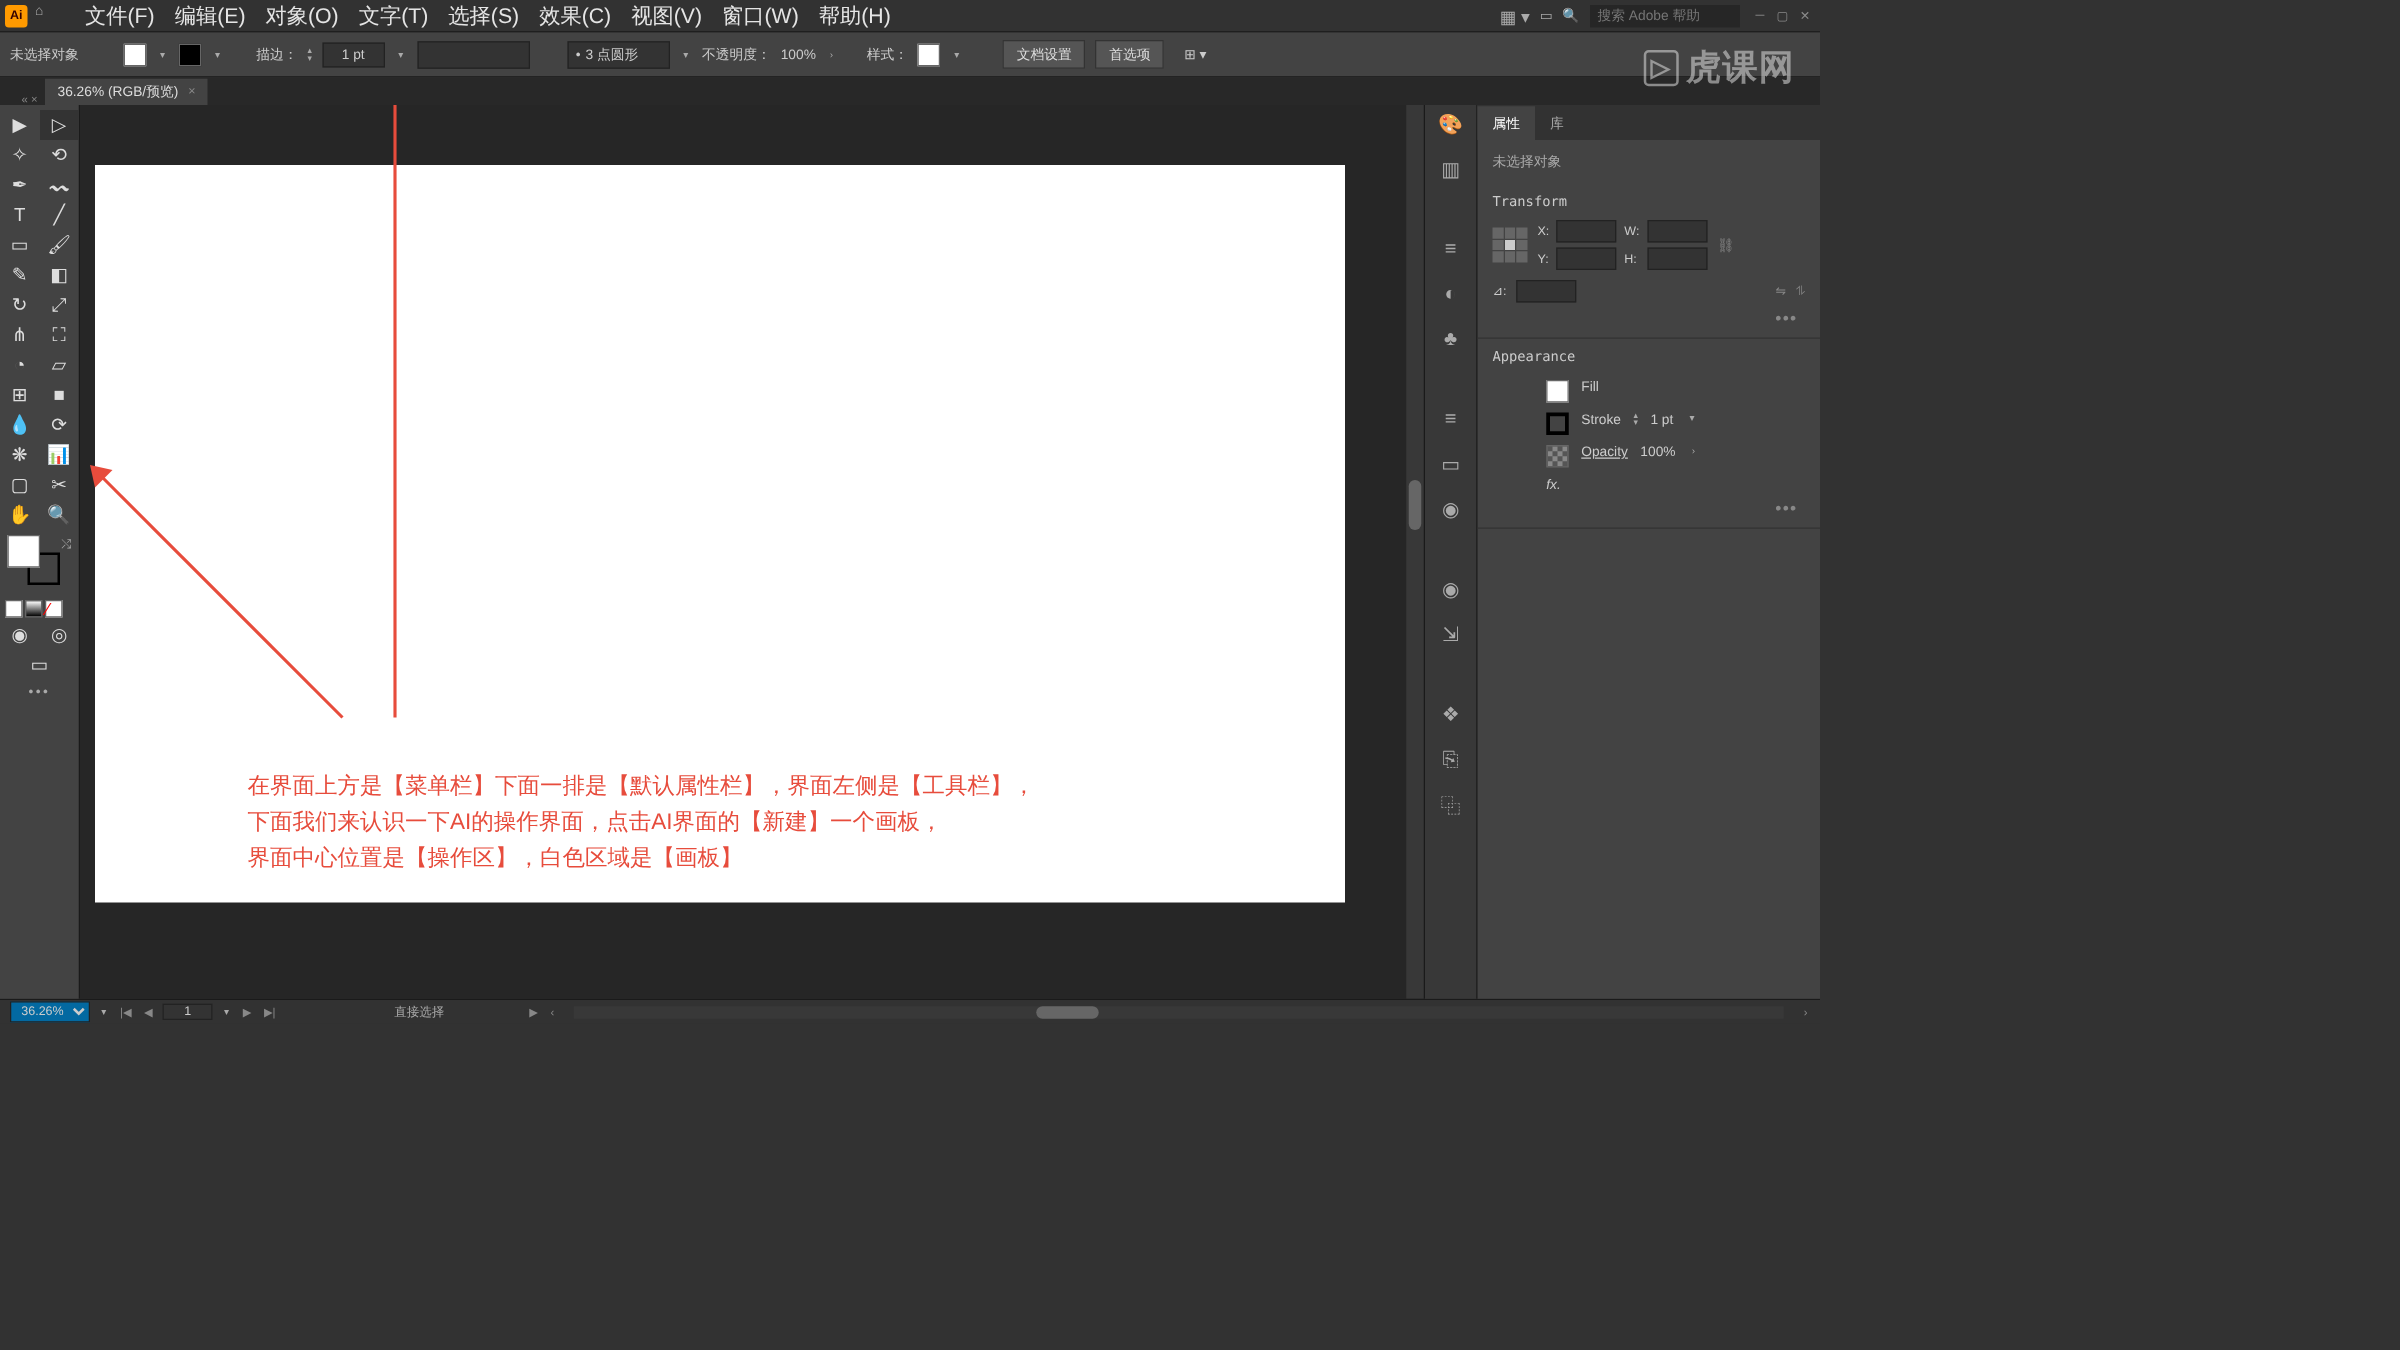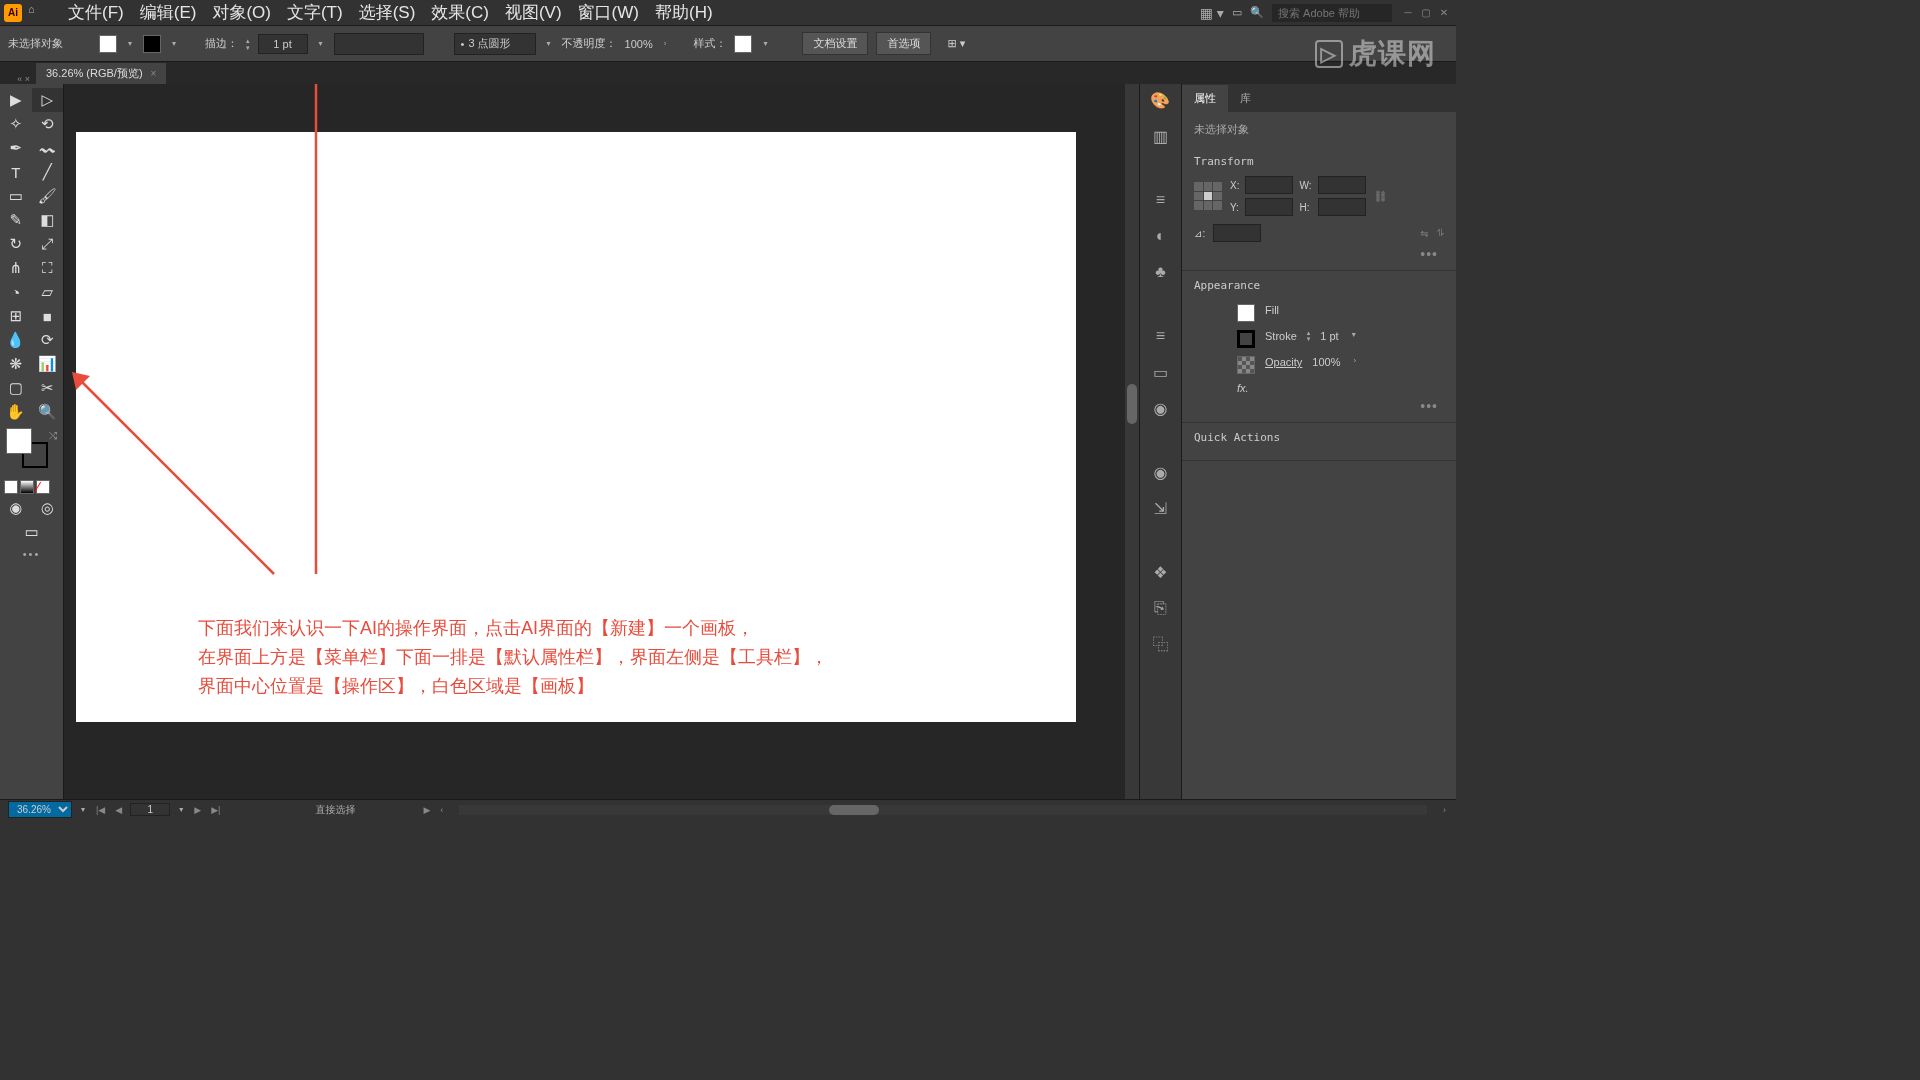--- a/index.html
+++ b/index.html
@@ -248,22 +248,22 @@
       <line x1="10" y1="20" x2="10" y2="530" stroke="#e74c3c" stroke-width="2.5"></line>
       <polygon points="10,12 4,26 16,26" fill="#e74c3c"></polygon>
     </svg>
 
     <svg class="arrow" style="top:280px;left:0;width:220px;height:220px;">
       <line x1="15" y1="15" x2="210" y2="210" stroke="#e74c3c" stroke-width="2.5"></line>
       <polygon points="8,8 12,26 26,12" fill="#e74c3c"></polygon>
     </svg>
 
     <div class="annotation" style="top:530px;left:134px;">
+      <div>在界面上方是【菜单栏】下面一排是【默认属性栏】，界面左侧是【工具栏】，</div>
       <div>下面我们来认识一下AI的操作界面，点击AI界面的【新建】一个画板，</div>
-      <div>在界面上方是【菜单栏】下面一排是【默认属性栏】，界面左侧是【工具栏】，</div>
       <div>界面中心位置是【操作区】，白色区域是【画板】</div>
     </div>
 
     <div class="scrollbar-v">
       <div class="scroll-thumb-v"></div>
     </div>
 
   </div>
 
   <div class="right-dock">
@@ -346,23 +346,20 @@
         <div class="appear-sw" style="background:repeating-conic-gradient(#888 0 25%,#555 0 50%) 0 0/8px 8px"></div>
         <span style="text-decoration:underline;">Opacity</span>
         <span>100%</span>
         <span class="dropdown-arrow">›</span>
       </div>
       <div class="appear-row">
         <span style="font-style:italic;">fx.</span>
       </div>
       <div class="panel-menu" style="text-align:right;">•••</div>
     </div>
-    <div class="panel-section">
-      <div class="panel-section-title">Quick Actions</div>
-    </div>
   </div>
 
 </div>
 
 <div class="statusbar">
   <select class="zoom-select"><option>36.26%</option></select>
   <span class="dropdown-arrow">▾</span>
   <span class="nav-btn">|◀</span>
   <span class="nav-btn">◀</span>
   <input class="artboard-num" value="1" style="">

